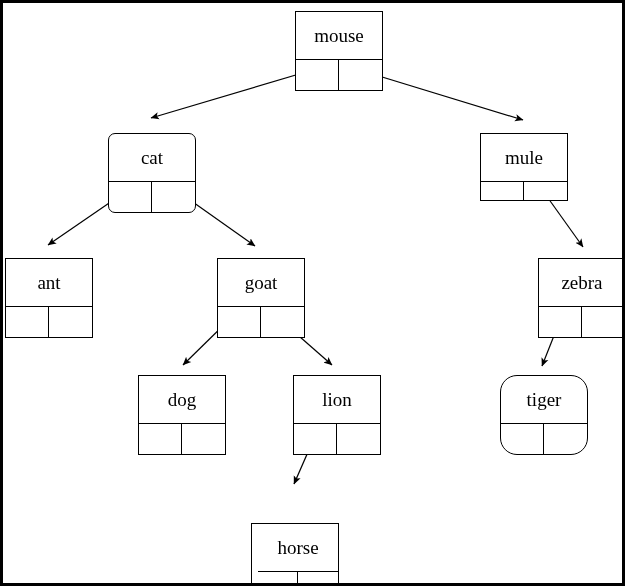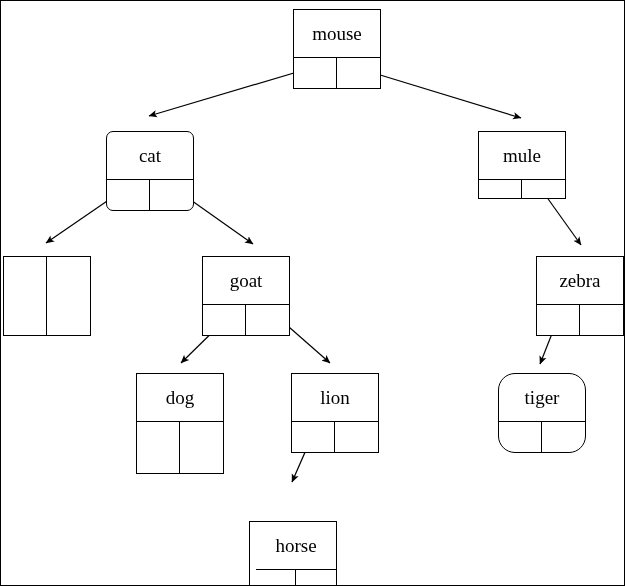--- a/index.html
+++ b/index.html
@@ -5,21 +5,21 @@
   html, body {
     margin: 0;
     padding: 0;
     background: #ffffff;
   }
   #canvas {
     position: relative;
     width: 625px;
     height: 586px;
     background: #ffffff;
-    border: 1px solid #000000;
+    border: 3px solid #000000;
     box-sizing: border-box;
     overflow: hidden;
     font-family: "Liberation Serif", "DejaVu Serif", serif;
   }
   #edge-layer {
     position: absolute;
     left: 0;
     top: 0;
     width: 625px;
     height: 586px;
@@ -98,40 +98,41 @@
         </div>
       </div>
       <div class="node" style="left: 477px; top: 130px; width: 88px; height: 68px;">
         <div class="node-label" style="height: 48px; line-height: 48px;">mule</div>
         <div class="node-ptrs">
           <div class="ptr-cell left"></div>
           <div class="ptr-cell right"></div>
         </div>
       </div>
       <div class="node" style="left: 2px; top: 255px; width: 88px; height: 80px;">
+        <div class="node-label" style="height: 48px; line-height: 48px;">ant</div>
         <div class="node-ptrs">
           <div class="ptr-cell left"></div>
           <div class="ptr-cell right"></div>
         </div>
       </div>
-      <div class="node" style="left: 201px; top: 255px; width: 88px; height: 80px;">
+      <div class="node" style="left: 214px; top: 255px; width: 88px; height: 80px;">
         <div class="node-label" style="height: 48px; line-height: 48px;">goat</div>
         <div class="node-ptrs">
           <div class="ptr-cell left"></div>
           <div class="ptr-cell right"></div>
         </div>
       </div>
       <div class="node" style="left: 535px; top: 255px; width: 88px; height: 80px; justify-content: space-between;">
         <div class="node-label" style="height: 48px; line-height: 48px;">zebra</div>
         <div class="node-ptrs">
           <div class="ptr-cell left"></div>
           <div class="ptr-cell right"></div>
         </div>
       </div>
-      <div class="node" style="left: 135px; top: 372px; width: 88px; height: 101px;">
+      <div class="node" style="left: 135px; top: 372px; width: 88px; height: 80px;">
         <div class="node-label" style="height: 48px; line-height: 48px;">dog</div>
         <div class="node-ptrs">
           <div class="ptr-cell left"></div>
           <div class="ptr-cell right"></div>
         </div>
       </div>
       <div class="node" style="left: 290px; top: 372px; width: 88px; height: 80px;">
         <div class="node-label" style="height: 48px; line-height: 48px;">lion</div>
         <div class="node-ptrs">
           <div class="ptr-cell left"></div>

